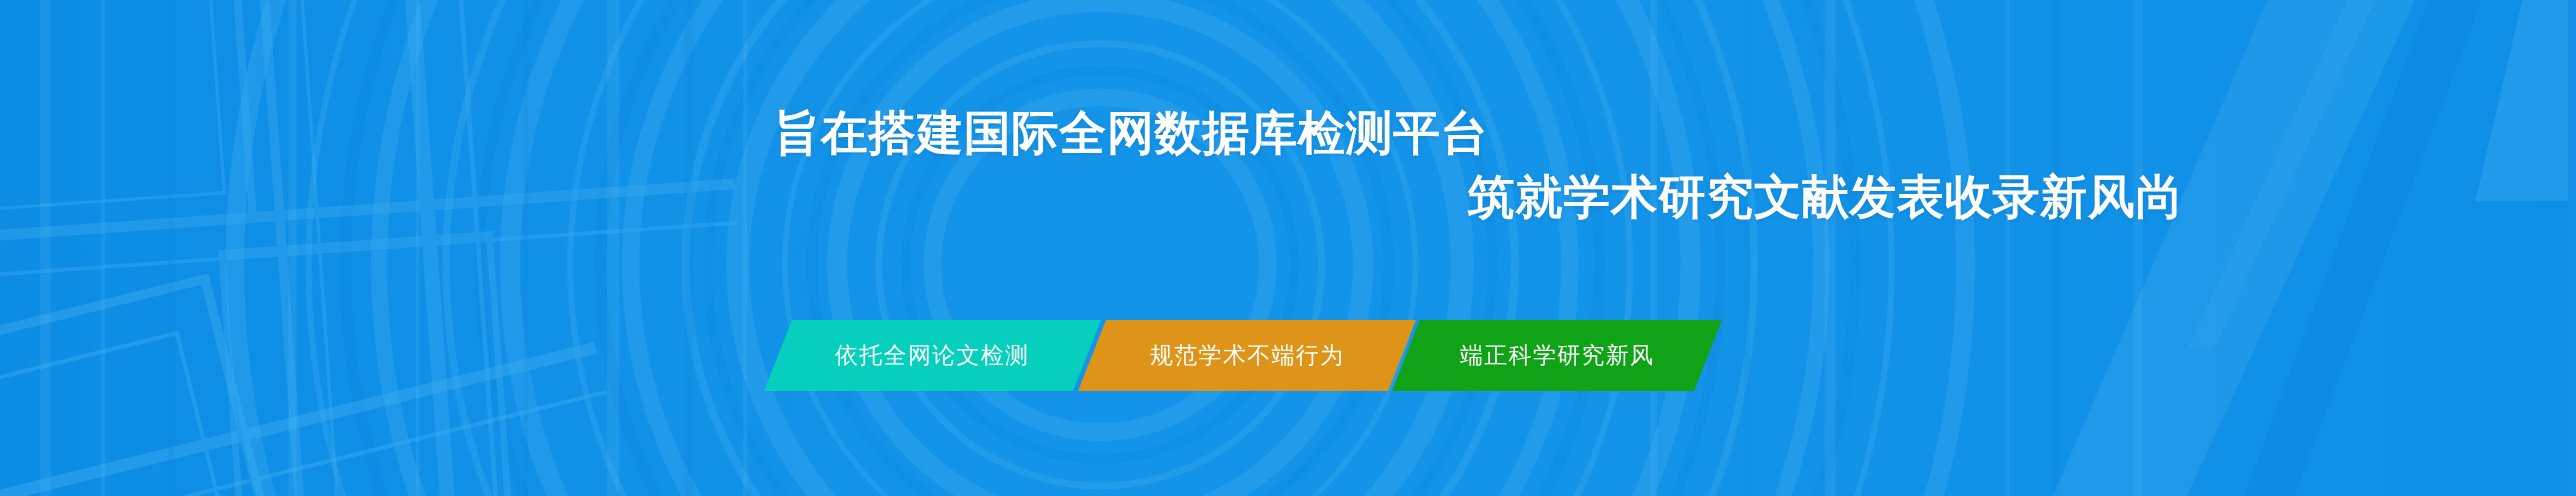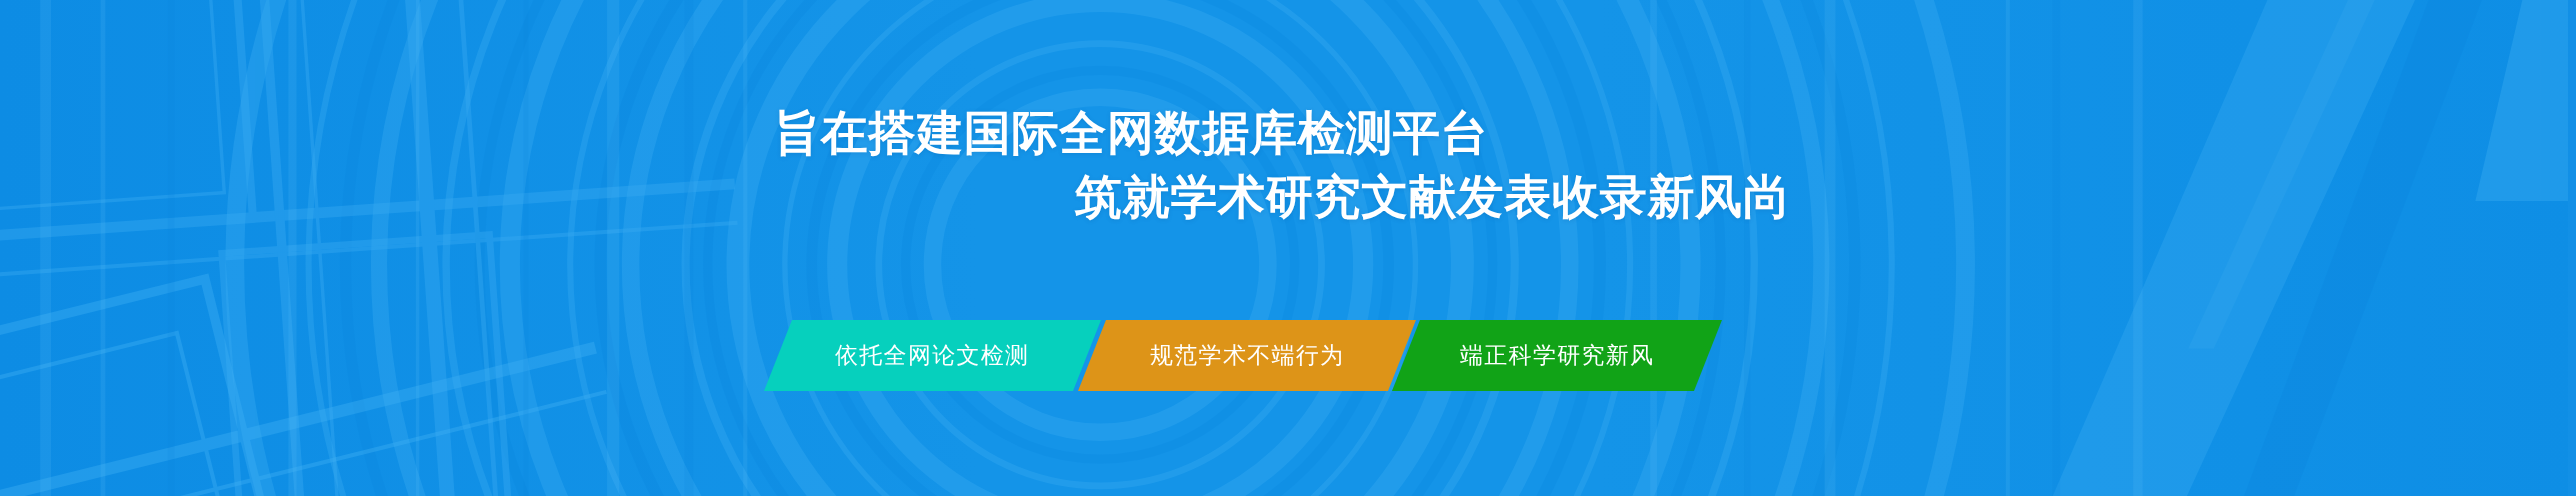--- a/index.html
+++ b/index.html
@@ -30,21 +30,21 @@
   .headline-line{
     color:#ffffff;
     font-size:47px;
     line-height:64px;
     font-weight:700;
     letter-spacing:0.7px;
     white-space:nowrap;
     text-shadow:0 1.3px 4px rgba(0,70,140,.18);
   }
   .line-1{margin-left:773px;}
-  .line-2{margin-left:1075px;}
+  .line-2{margin-left:1075px;text-align:center;}
 
   
   .tagstrip{
     position:absolute;
     top:320px;left:778px;
     height:71px;
     display:flex;
     z-index:7;
   }
   .tag{

